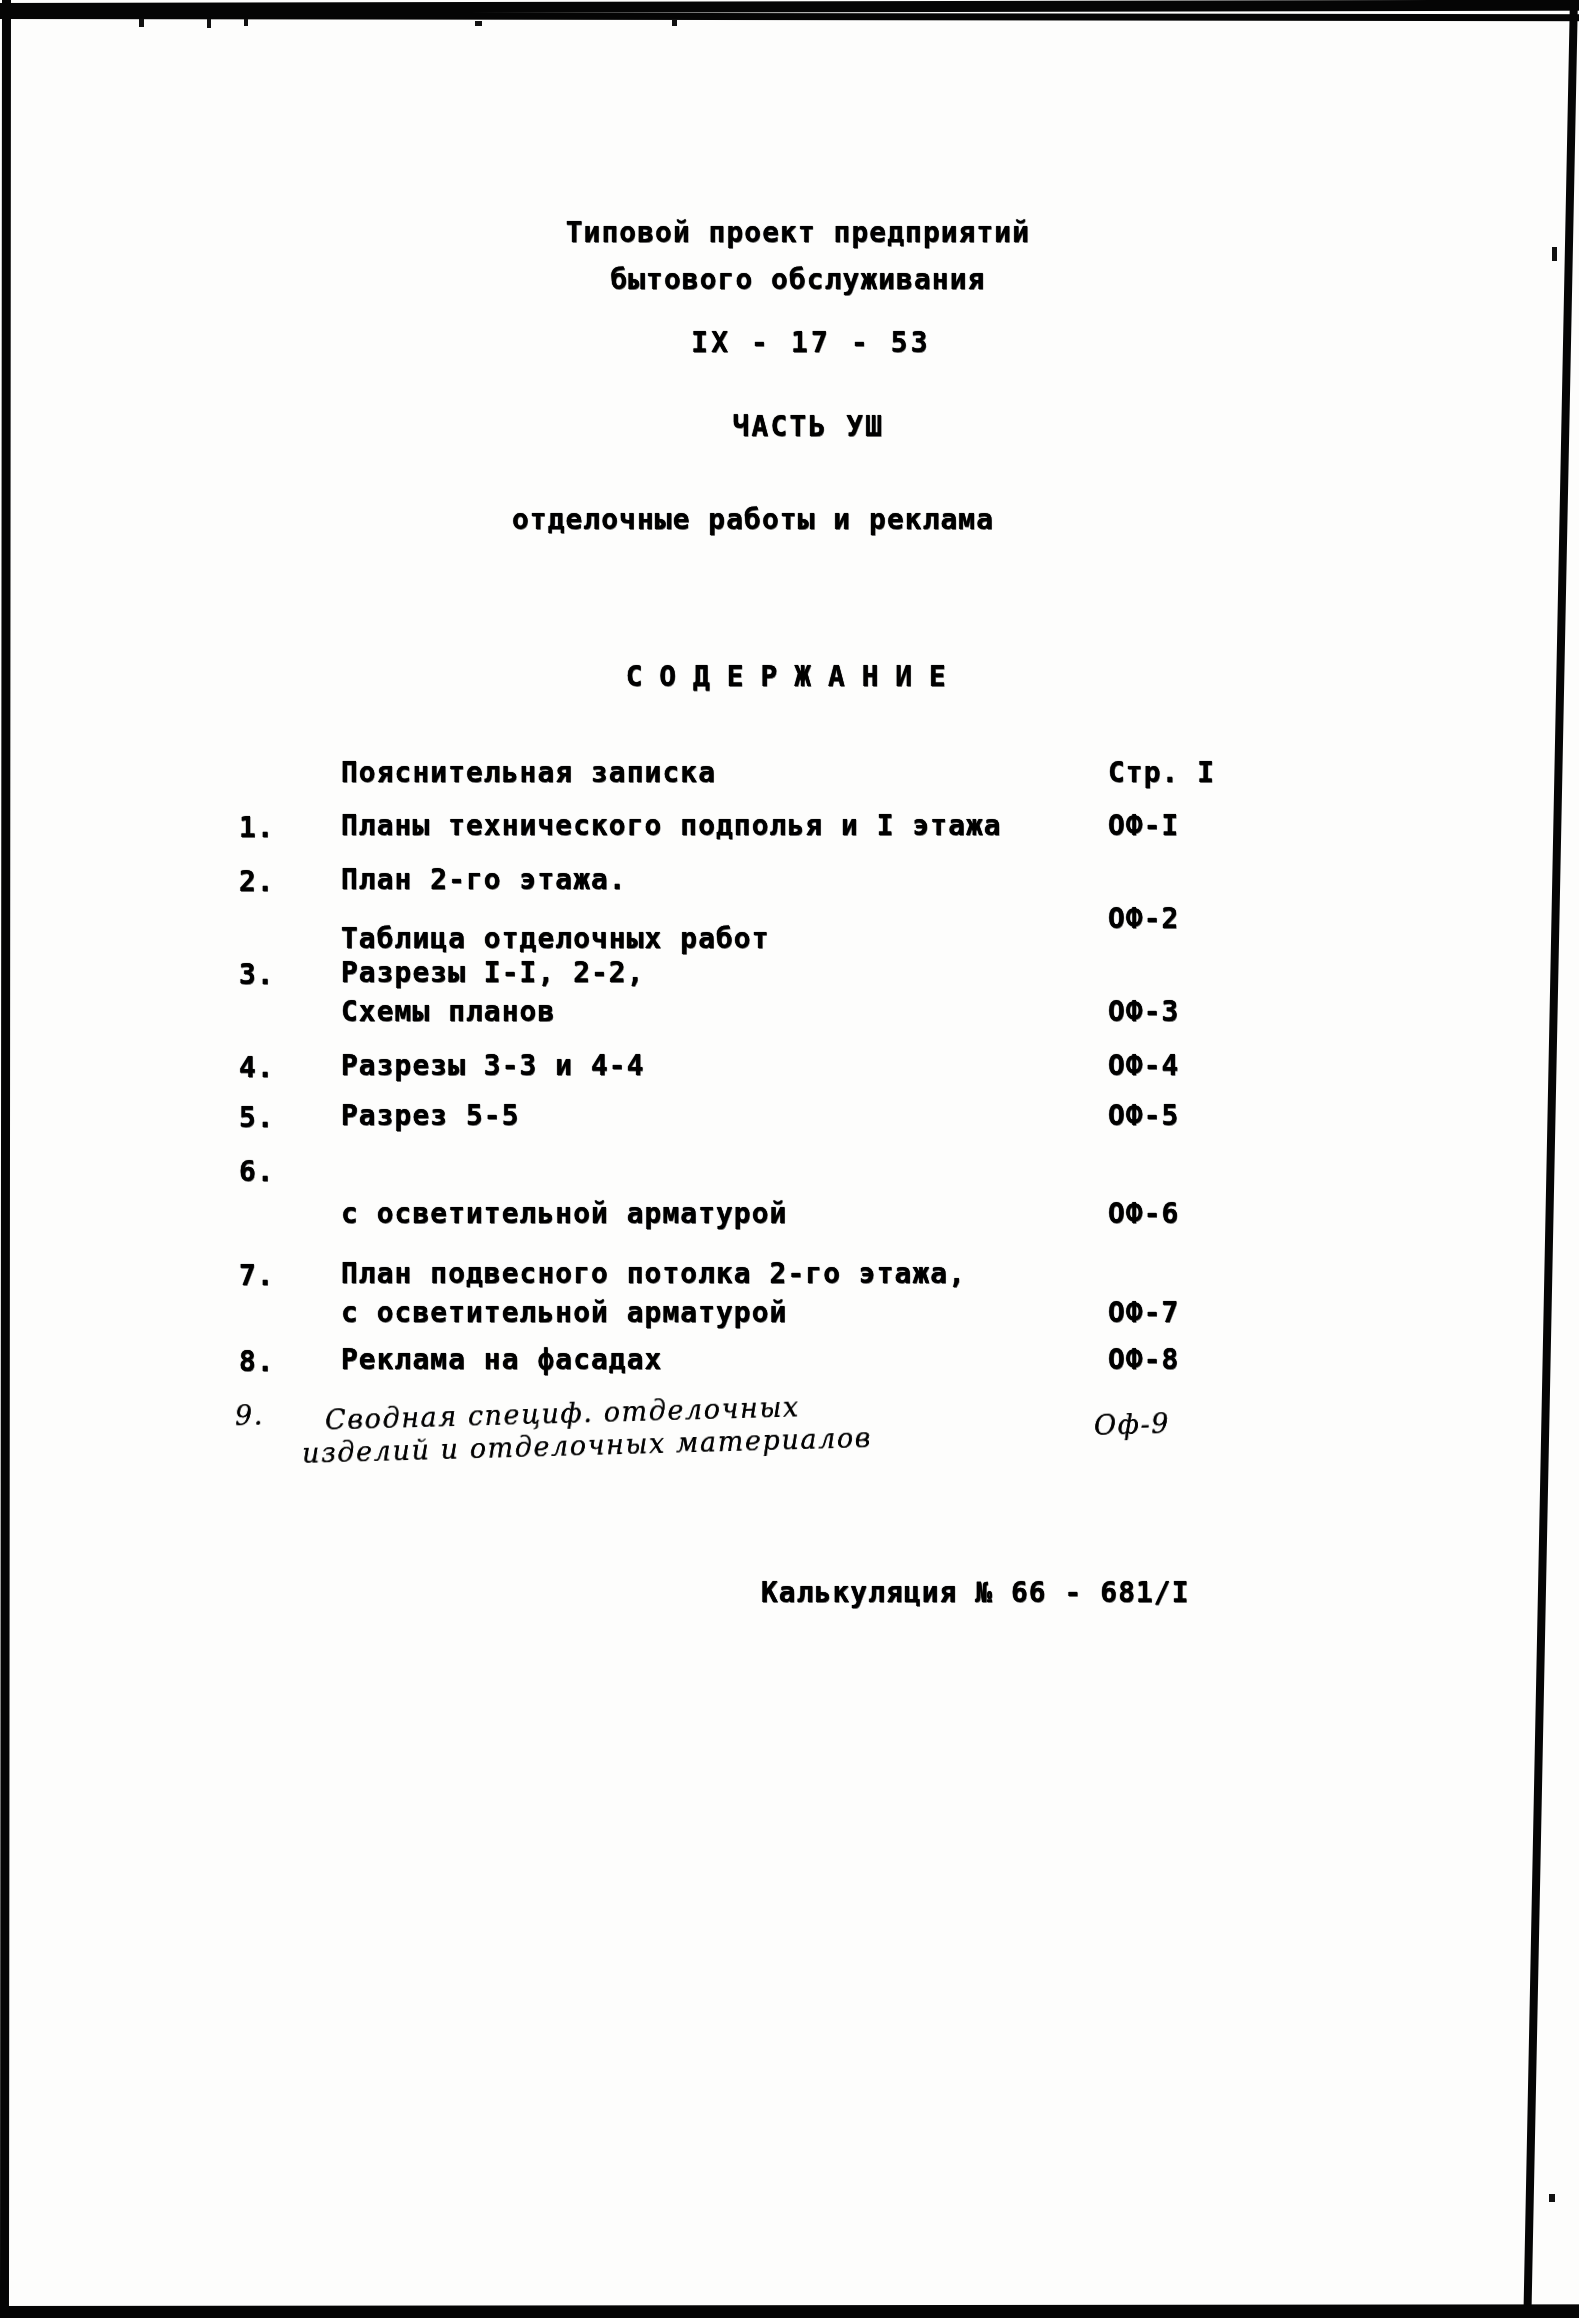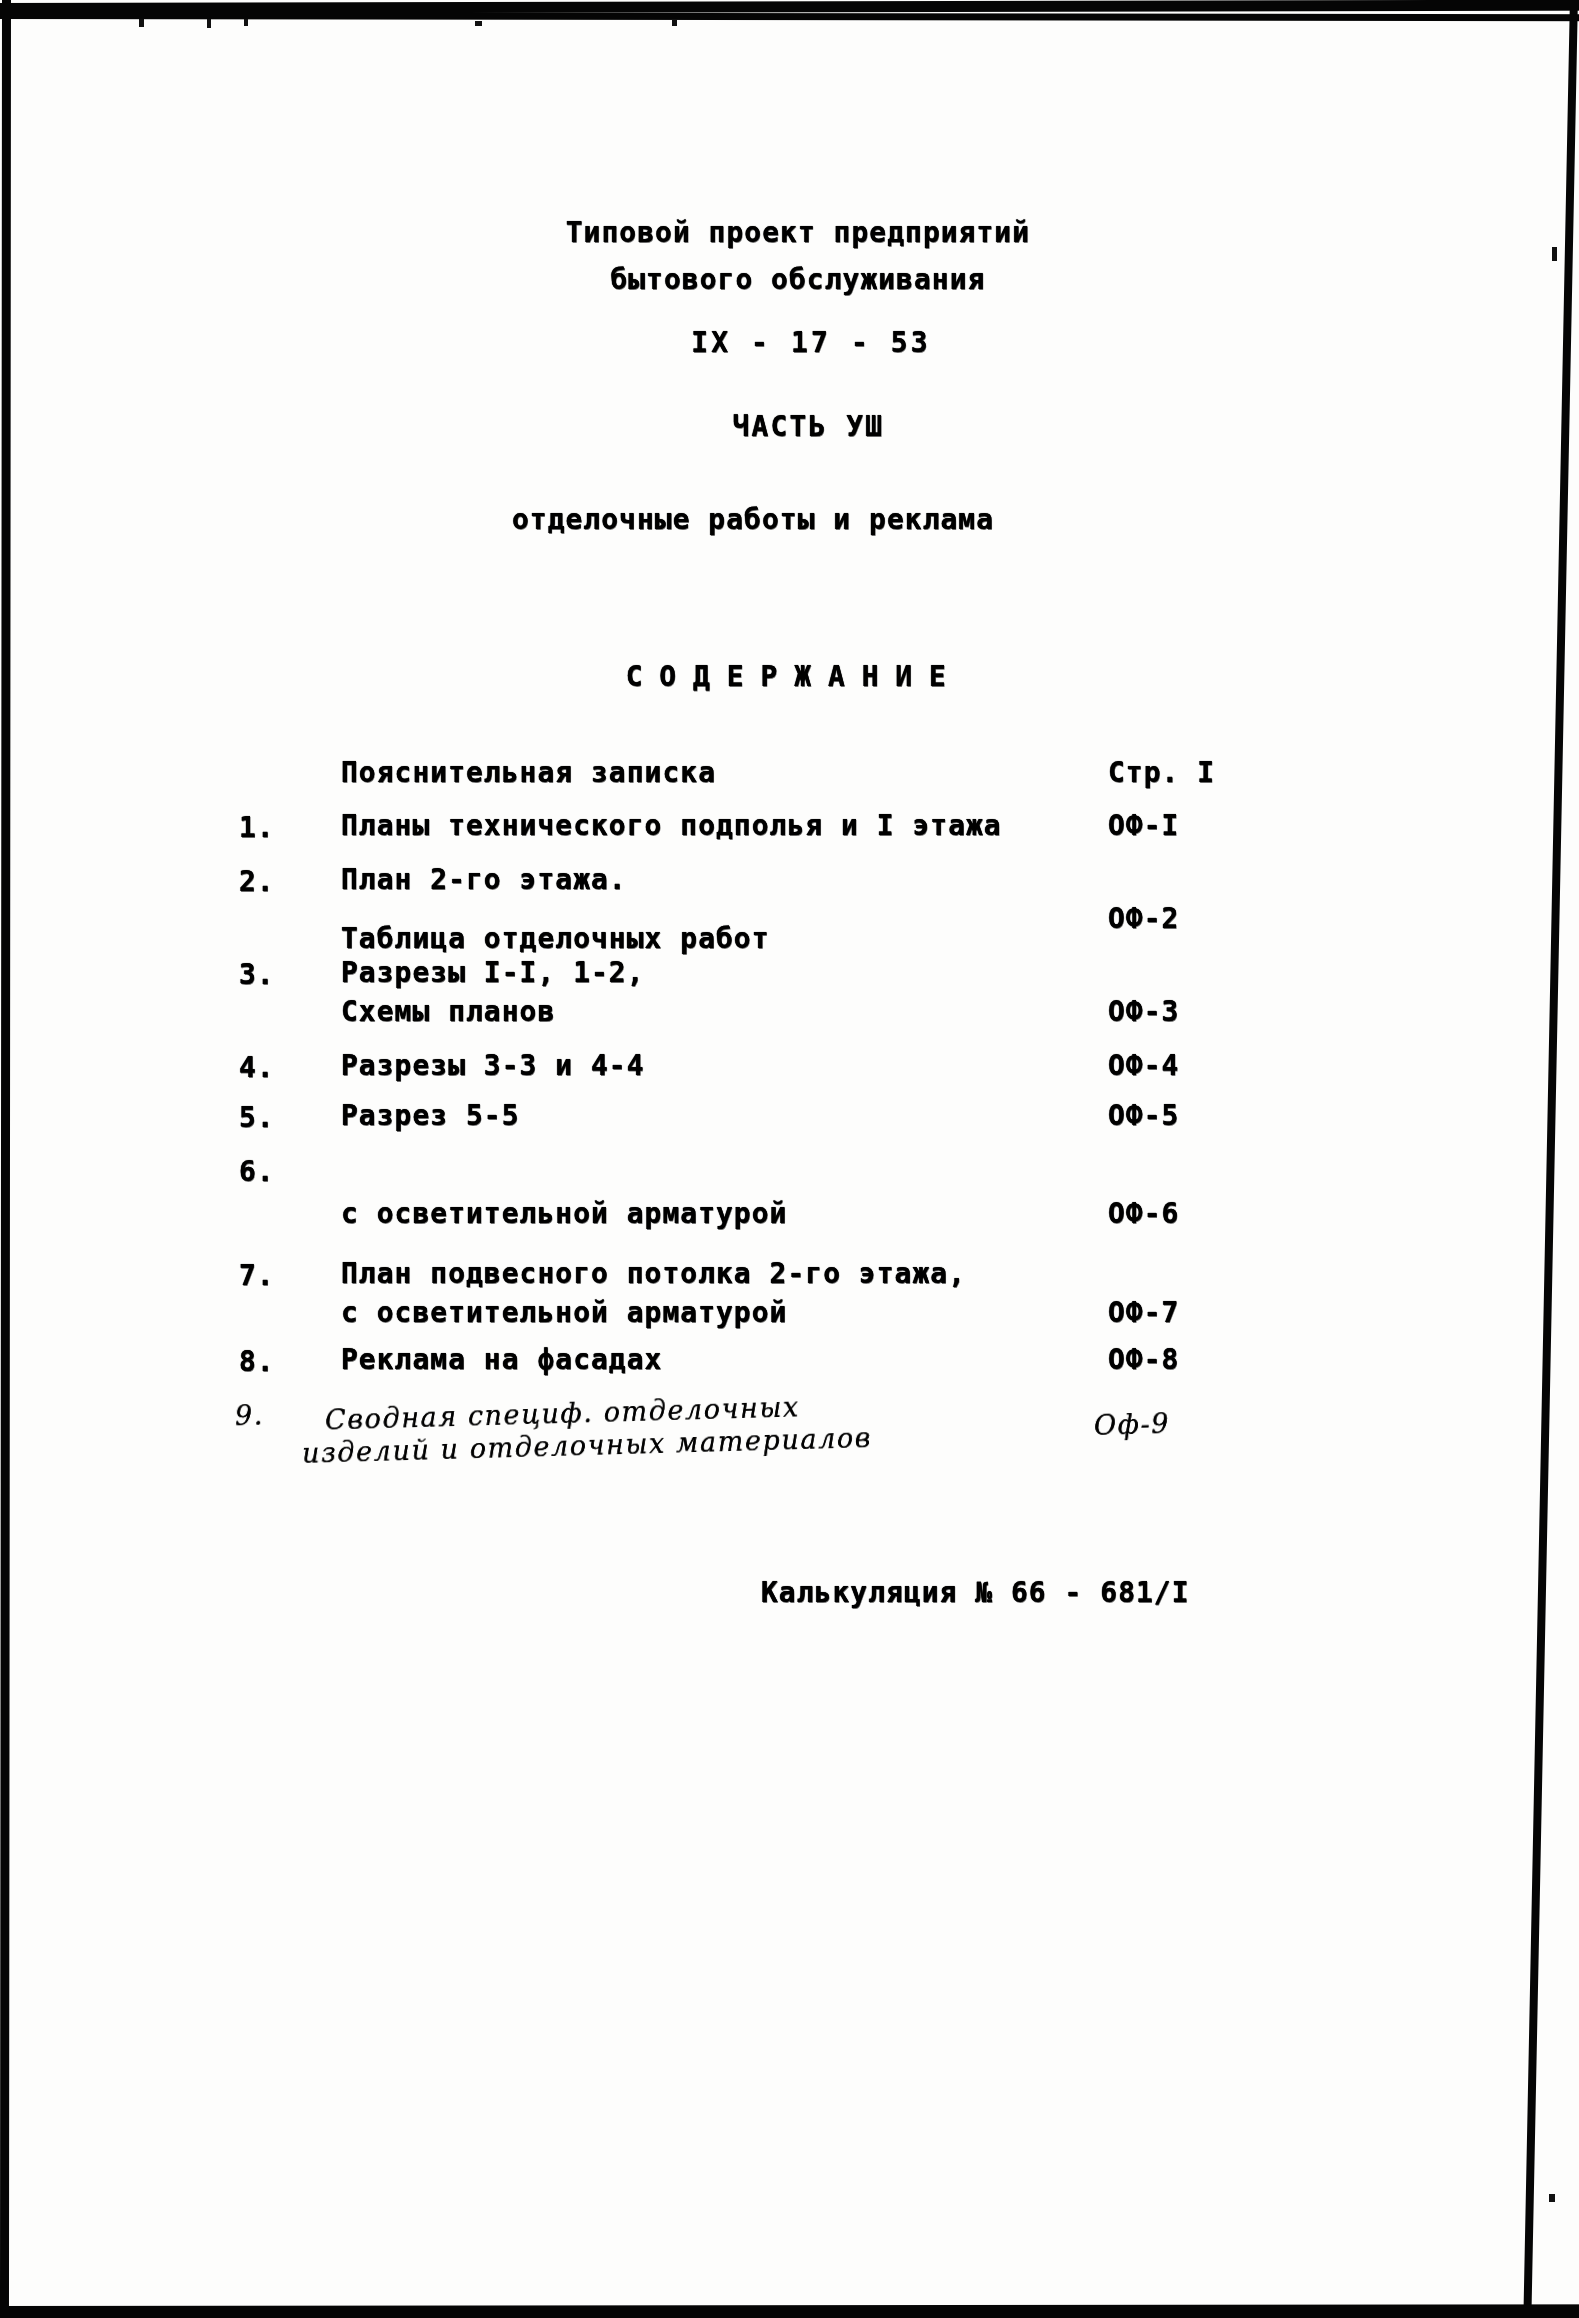--- a/index.html
+++ b/index.html
@@ -70,21 +70,21 @@
       <div class="tw toc-line" style="left: 341px; top: 758px;">Пояснительная записка</div>
       <div class="tw toc-ref" style="left: 1108px; top: 758px;">Стр. I</div>
       <div class="tw" style="left: 239px; top: 813px;">1.</div>
       <div class="tw toc-line" style="left: 341px; top: 811px; text-align: center;">Планы технического подполья и I этажа</div>
       <div class="tw toc-ref" style="left: 1108px; top: 811px; text-align: right;">ОФ-I</div>
       <div class="tw" style="left: 239px; top: 867px;">2.</div>
       <div class="tw toc-line" style="left: 341px; top: 865px;">План 2-го этажа.</div>
       <div class="tw toc-line" style="left: 341px; top: 924px;">Таблица отделочных работ</div>
       <div class="tw toc-ref" style="left: 1108px; top: 904px;">ОФ-2</div>
       <div class="tw" style="left: 239px; top: 960px;">3.</div>
-      <div class="tw toc-line" style="left: 341px; top: 958px;">Разрезы I-I, 1-2,</div>
+      <div class="tw toc-line" style="left: 341px; top: 958px;">Разрезы I-I, 2-2,</div>
       <div class="tw toc-line" style="left: 341px; top: 997px;">Схемы планов</div>
       <div class="tw toc-ref" style="left: 1108px; top: 997px;">ОФ-3</div>
       <div class="tw" style="left: 239px; top: 1053px;">4.</div>
       <div class="tw toc-line" style="left: 341px; top: 1051px;">Разрезы 3-3 и 4-4</div>
       <div class="tw toc-ref" style="left: 1108px; top: 1051px;">ОФ-4</div>
       <div class="tw" style="left: 239px; top: 1103px;">5.</div>
       <div class="tw toc-line" style="left: 341px; top: 1101px;">Разрез 5-5</div>
       <div class="tw toc-ref" style="left: 1108px; top: 1101px;">ОФ-5</div>
       <div class="tw" style="left: 239px; top: 1157px;">6.</div>
       <div class="tw toc-line" style="left: 341px; top: 1199px;">с осветительной арматурой</div>

